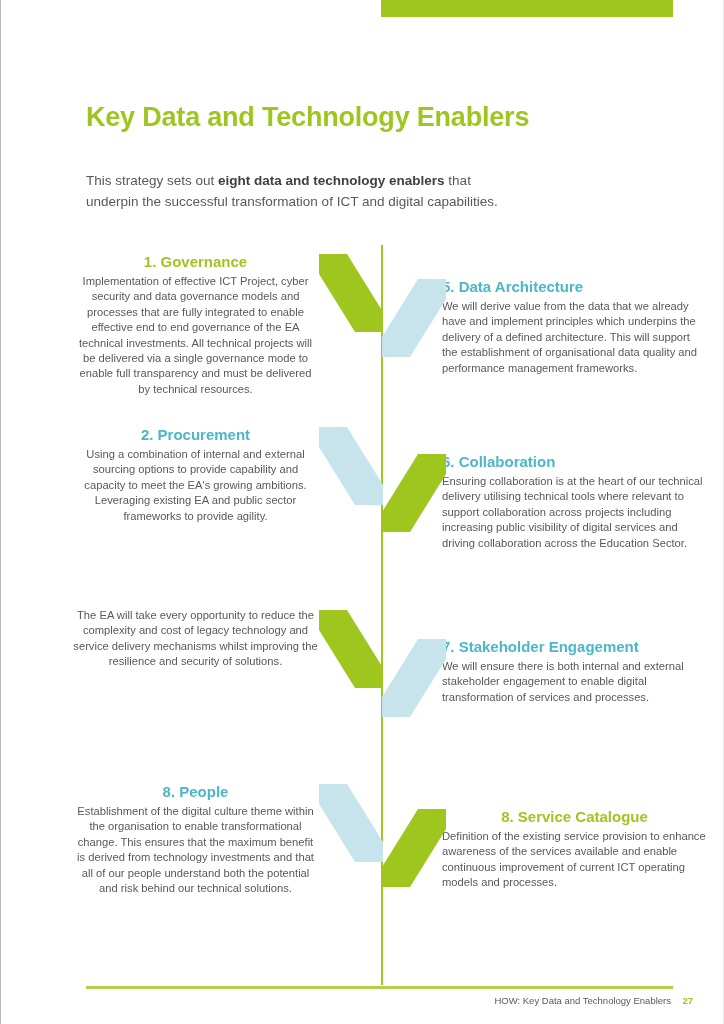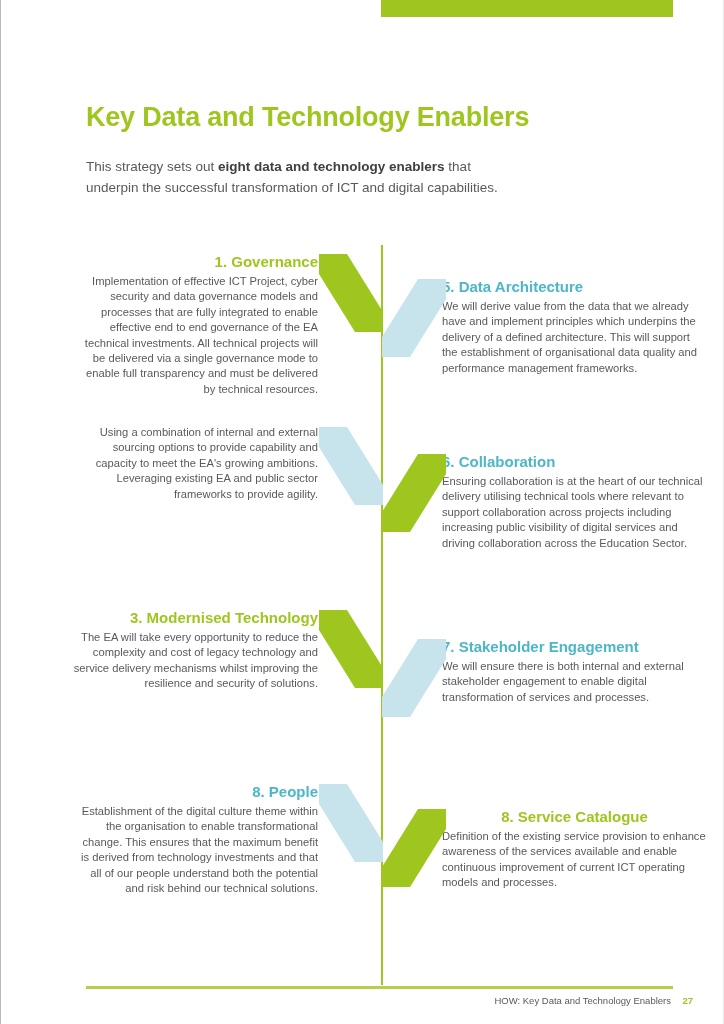--- a/index.html
+++ b/index.html
@@ -42,21 +42,21 @@
     top: 84px;
     font-size: 27px;
     font-weight: bold;
     color: #9ec61e;
     letter-spacing: -0.2px;
     white-space: nowrap;
   }
   .intro {
     position: absolute;
     left: 85px;
-    top: 142px;
+    top: 156px;
     width: 420px;
     font-size: 13.5px;
     line-height: 21px;
     color: #58595b;
   }
   .intro b { color: #3f4042; font-weight: bold; }
 
   
   .spine {
     position: absolute;
@@ -75,21 +75,21 @@
   }
   .chev svg { display: block; width: 100%; height: 100%; }
 
   
   .row { position: absolute; left: 0; width: 724px; }
 
   .col-left {
     position: absolute;
     right: 407px;
     width: 245px;
-    text-align: right;
+    text-align: center;
   }
   .col-right {
     position: absolute;
     left: 441px;
     width: 265px;
     text-align: left;
   }
   .enabler-heading {
     font-size: 15px;
     font-weight: bold;
@@ -150,32 +150,32 @@
         </div>
       </div>
       <div class="row" style="top: 277px;">
         <div class="col-right">
           <div class="enabler-heading" style="color: rgb(76, 183, 198);">5. Data Architecture</div>
           <div class="enabler-body">We will derive value from the data that we already have and implement principles which underpins the delivery of a defined architecture. This will support the establishment of organisational data quality and performance management frameworks.</div>
         </div>
       </div>
       <div class="row" style="top: 425px;">
         <div class="col-left">
+          <div class="enabler-heading" style="color: rgb(76, 183, 198);">2. Procurement</div>
           <div class="enabler-body">Using a combination of internal and external sourcing options to provide capability and capacity to meet the EA's growing ambitions. Leveraging existing EA and public sector frameworks to provide agility.</div>
         </div>
       </div>
       <div class="row" style="top: 452px;">
         <div class="col-right">
           <div class="enabler-heading" style="color: rgb(76, 183, 198);">6. Collaboration</div>
           <div class="enabler-body">Ensuring collaboration is at the heart of our technical delivery utilising technical tools where relevant to support collaboration across projects including increasing public visibility of digital services and driving collaboration across the Education Sector.</div>
         </div>
       </div>
       <div class="row" style="top: 608px;">
         <div class="col-left">
-          <div class="enabler-heading" style="color: rgb(158, 198, 30);">3. Modernised Technology</div>
           <div class="enabler-body">The EA will take every opportunity to reduce the complexity and cost of legacy technology and service delivery mechanisms whilst improving the resilience and security of solutions.</div>
         </div>
       </div>
       <div class="row" style="top: 637px;">
         <div class="col-right">
           <div class="enabler-heading" style="color: rgb(76, 183, 198);">7. Stakeholder Engagement</div>
           <div class="enabler-body">We will ensure there is both internal and external stakeholder engagement to enable digital transformation of services and processes.</div>
         </div>
       </div>
       <div class="row" style="top: 782px;">

